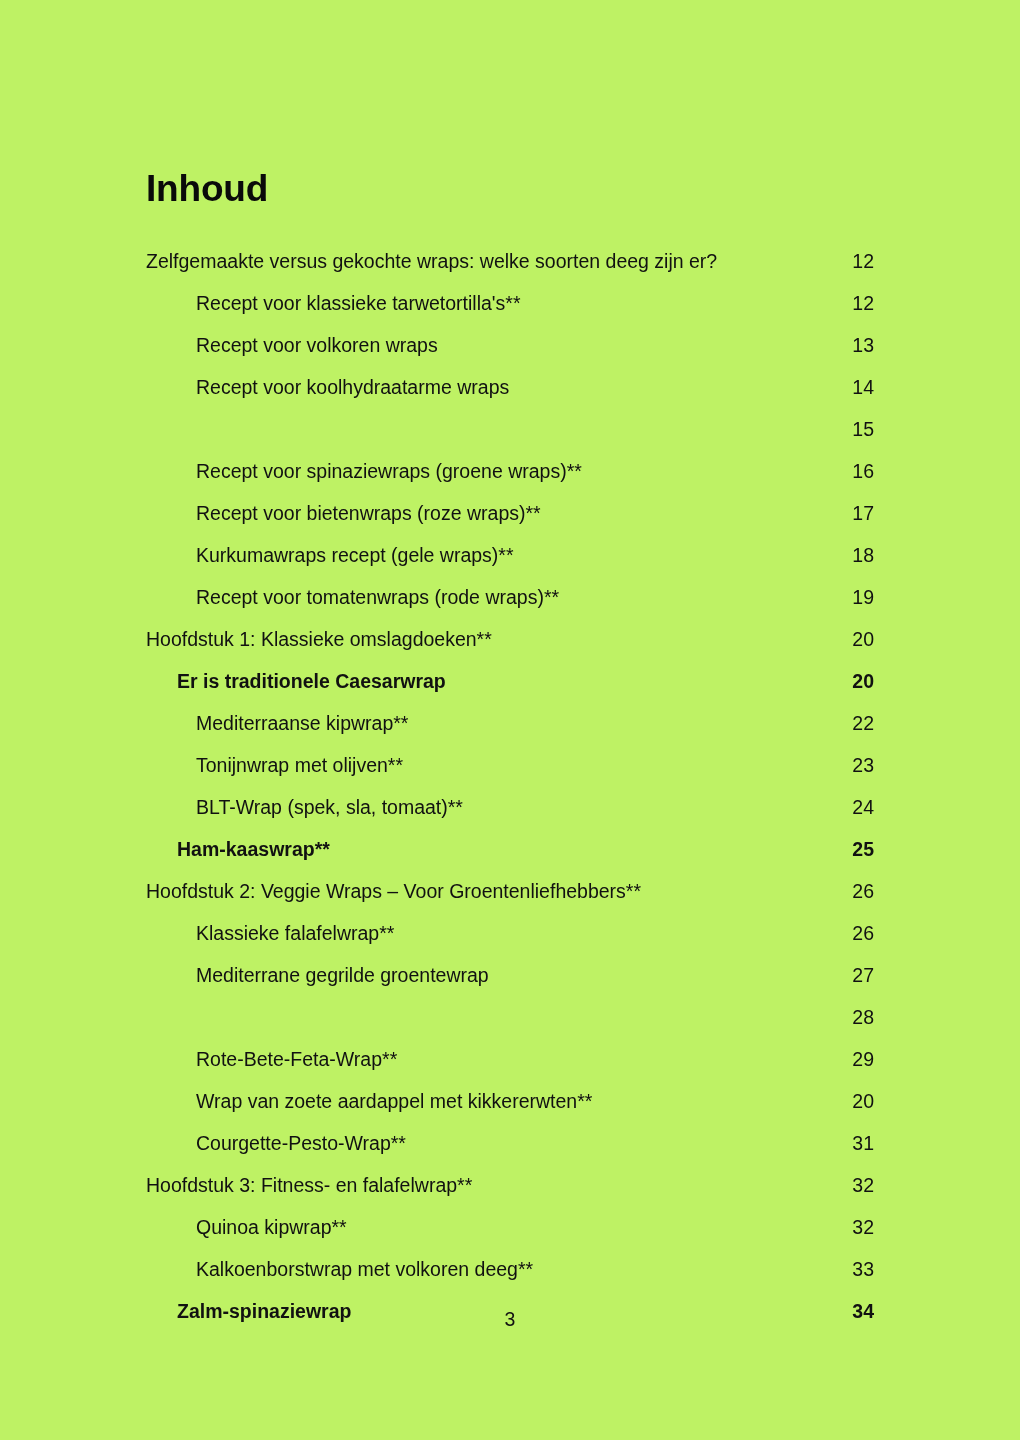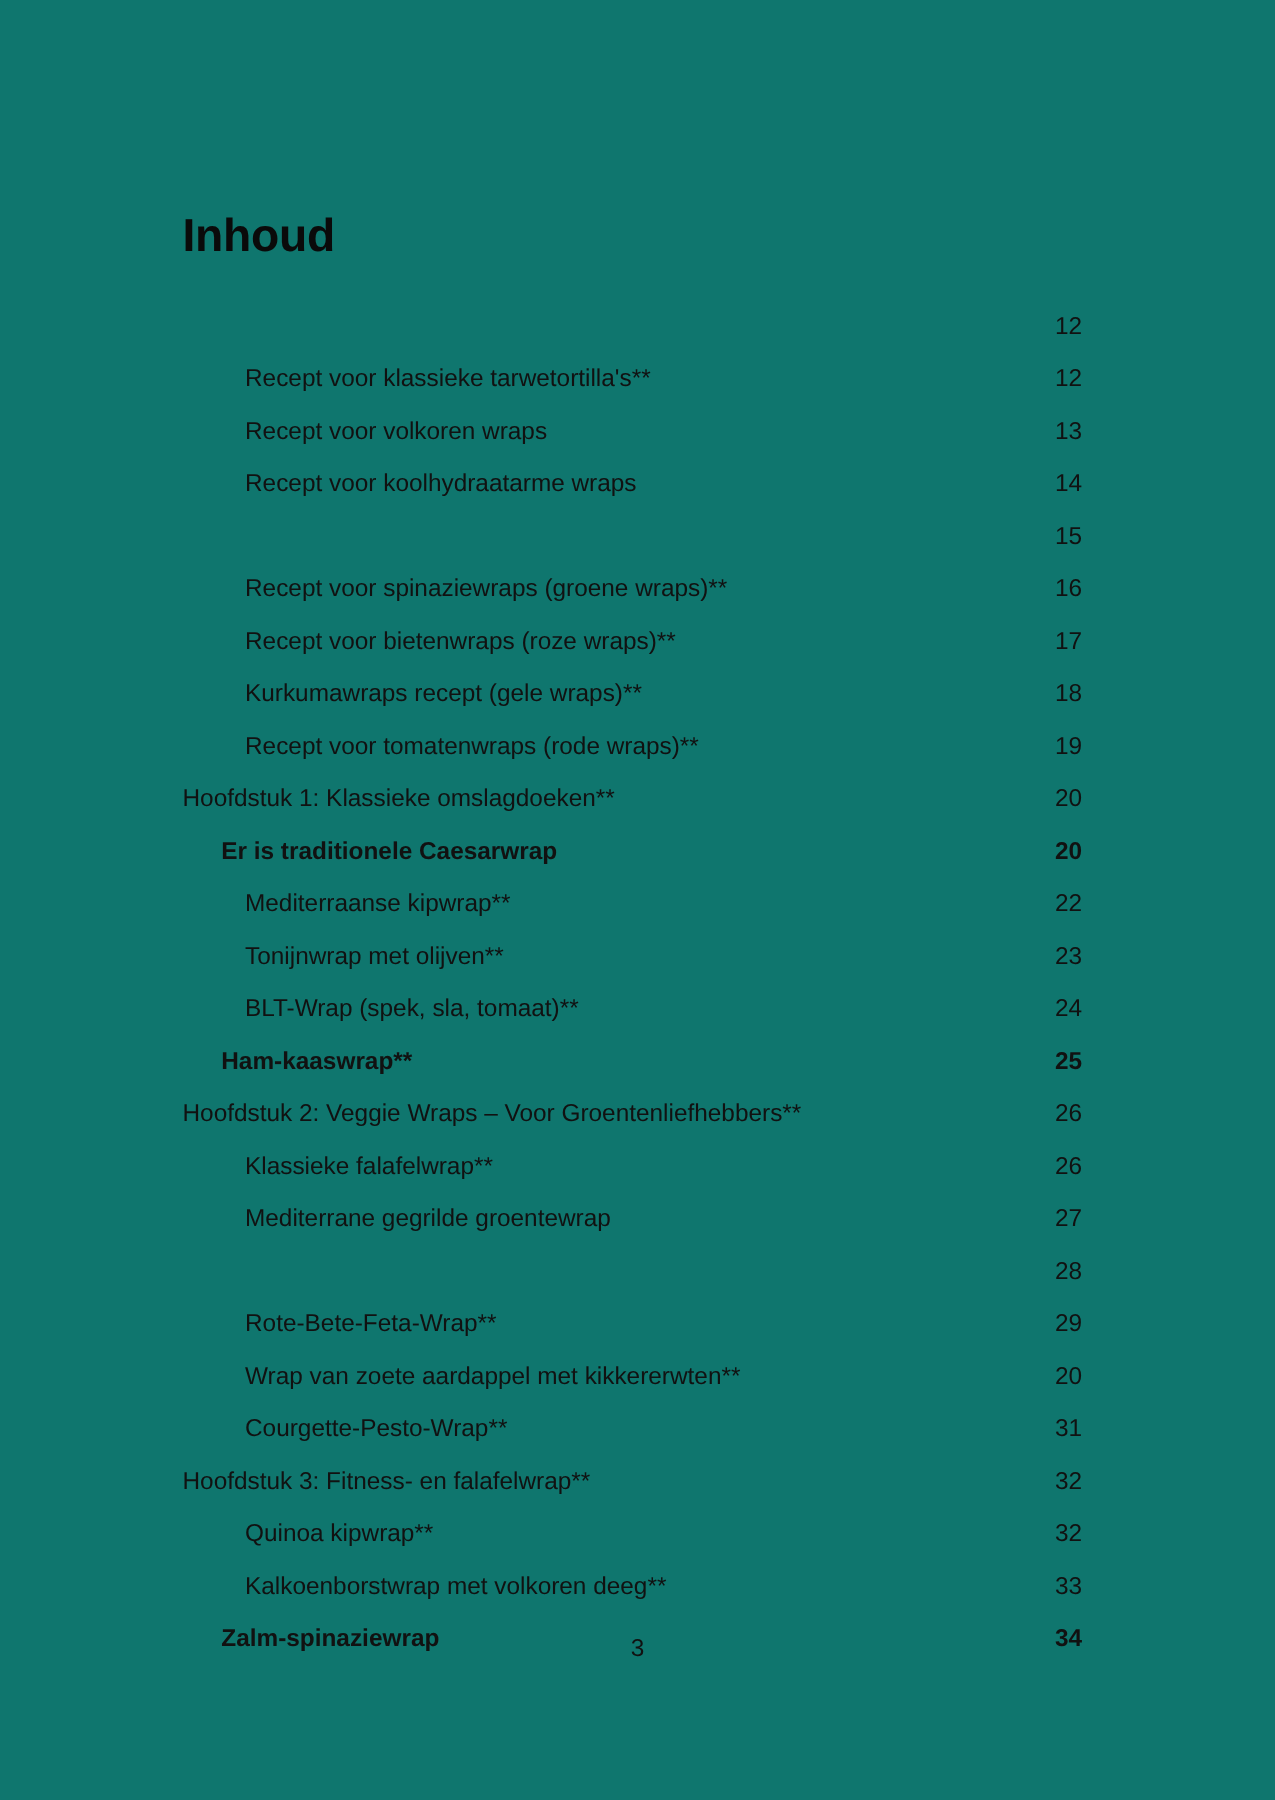--- a/index.html
+++ b/index.html
@@ -11,21 +11,21 @@
     width: 1020px;
     height: 1440px;
     position: relative;
     font-family: "Liberation Sans", sans-serif;
     color: #000000;
     overflow: hidden;
   }
   #page {
     position: absolute;
     inset: 0;
-    background: #0f766e;
+    background: #bef264;
   }
   #toc-heading {
     position: absolute;
     left: 146px;
     top: 142px;
     font-size: 37px;
     font-weight: bold;
     letter-spacing: -0.2px;
     line-height: 44px;
     color: #0a0a0a;
@@ -71,20 +71,21 @@
     content: "........................................................................................................................................";
     letter-spacing: 2.6px;
     font-size: 19.5px;
     color: #111111;
     display: block;
     white-space: nowrap;
   }
   .toc-page {
     flex: 0 0 auto;
     width: 30px;
+    text-align: right;
     font-size: 19.5px;
     color: #111111;
     padding-left: 4px;
   }
   #page-footer {
     position: absolute;
     left: 0;
     right: 0;
     top: 1306px;
     text-align: center;
@@ -95,20 +96,21 @@
 </style>
 </head>
 <body>
 
 <div id="page">
 
   <h1 id="toc-heading">Inhoud</h1>
 
   <div id="toc-list">
       <div class="toc-entry lvl1 gap">
+        <span class="toc-label">Zelfgemaakte versus gekochte wraps: welke soorten deeg zijn er?</span>
         <span class="toc-gap"></span>
         <span class="toc-leader"></span>
         <span class="toc-page">12</span>
       </div>
       <div class="toc-entry lvl3">
         <span class="toc-label">Recept voor klassieke tarwetortilla's**</span>
         <span class="toc-gap"></span>
         <span class="toc-leader"></span>
         <span class="toc-page">12</span>
       </div>

